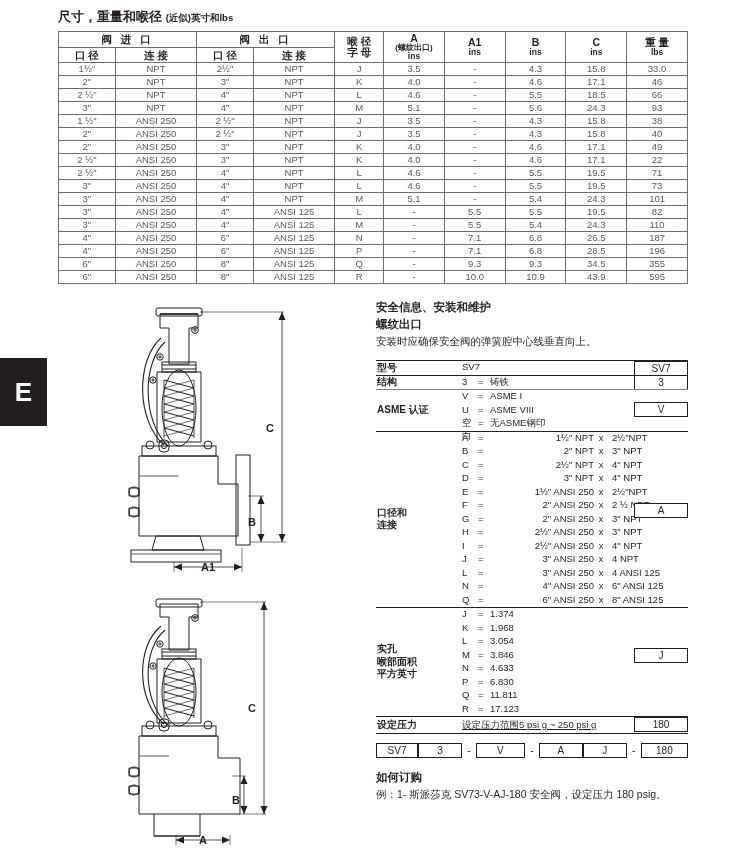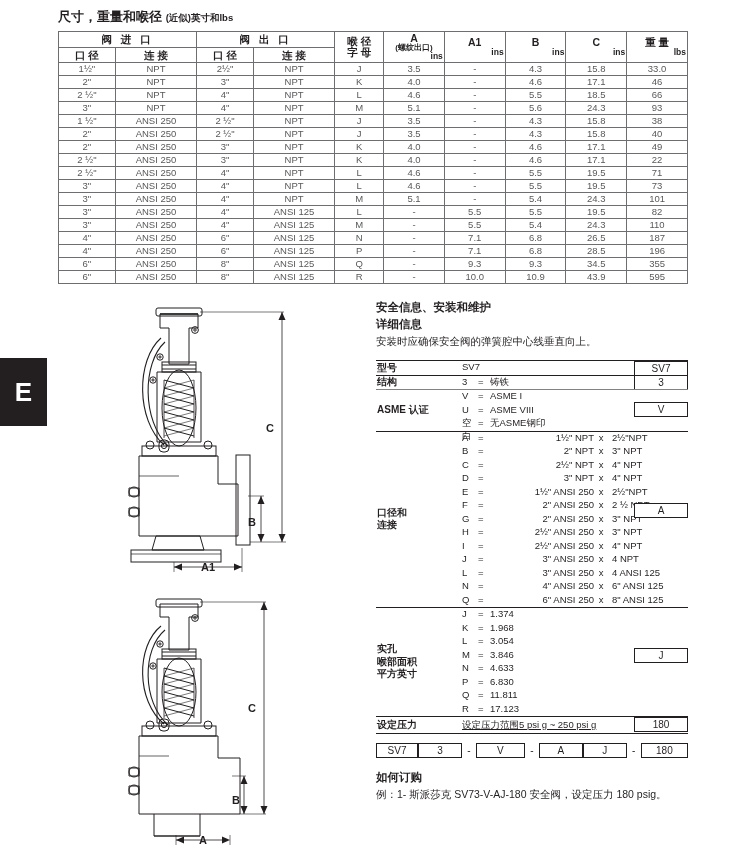--- a/index.html
+++ b/index.html
@@ -62,21 +62,20 @@
     padding: 1px 1px;
   }
   table.dims thead th.sub {
     font-size: 10.5px;
     height: 15px;
   }
   table.dims thead th .units {
     display: block;
     font-size: 8.5px;
     font-weight: bold;
-    text-align: right;
   }
   table.dims thead th .paren {
     display: block;
     font-size: 8px;
     font-weight: bold;
   }
   table.dims tbody td {
     height: 13px;
     font-size: 9.5px;
     color: #58595b;
@@ -601,21 +600,21 @@
 </svg>
 </div>
 
 <div id="right-col">
 
   <div>
     <div class="h-bold">安全信息、安装和维护</div>
   </div>
 
   <div>
-    <div class="h-bold">详细信息</div>
+    <div class="h-bold">螺纹出口</div>
     <p class="p-body tight">安装时应确保安全阀的弹簧腔中心线垂直向上。</p>
   </div>
 
 
   <div id="sv7-table">
 
     <div class="sv7-sec">
       <div class="sv7-row">
         <div class="sv7-label">型号</div>
         <div class="sv7-opts">

